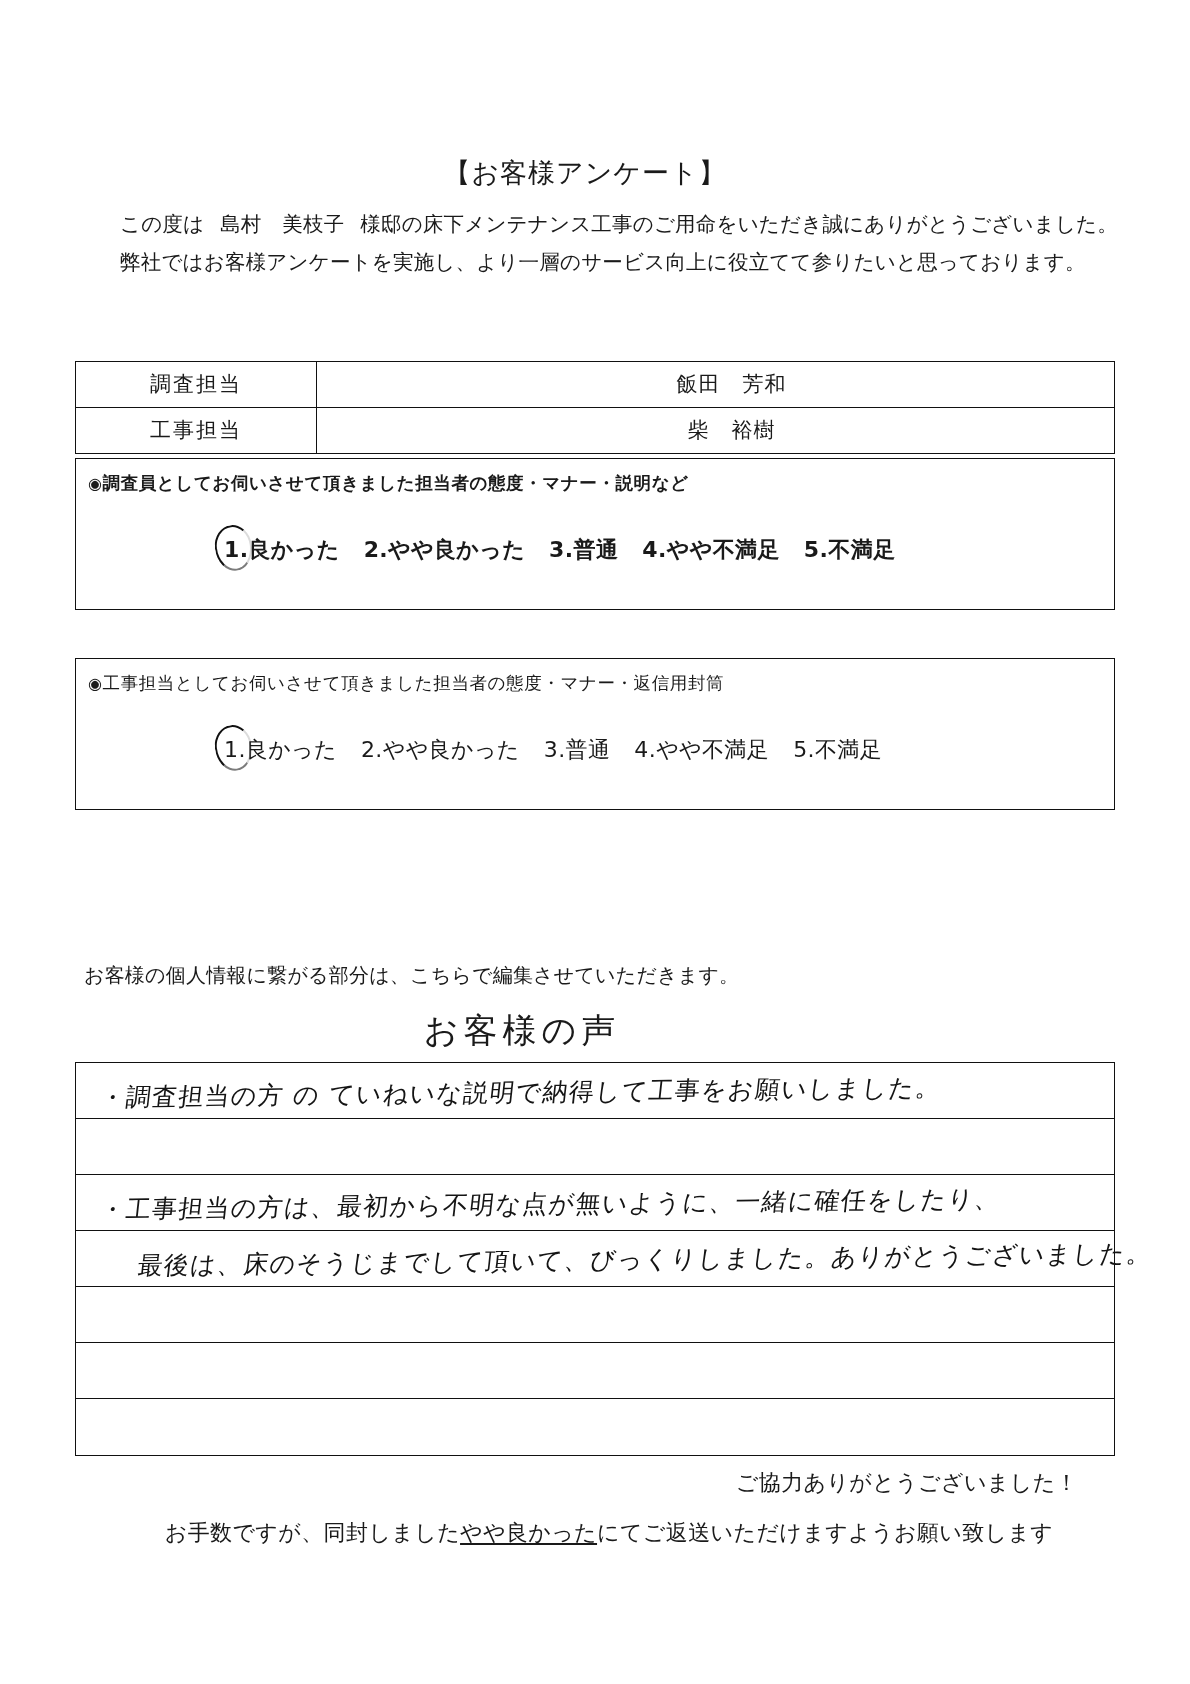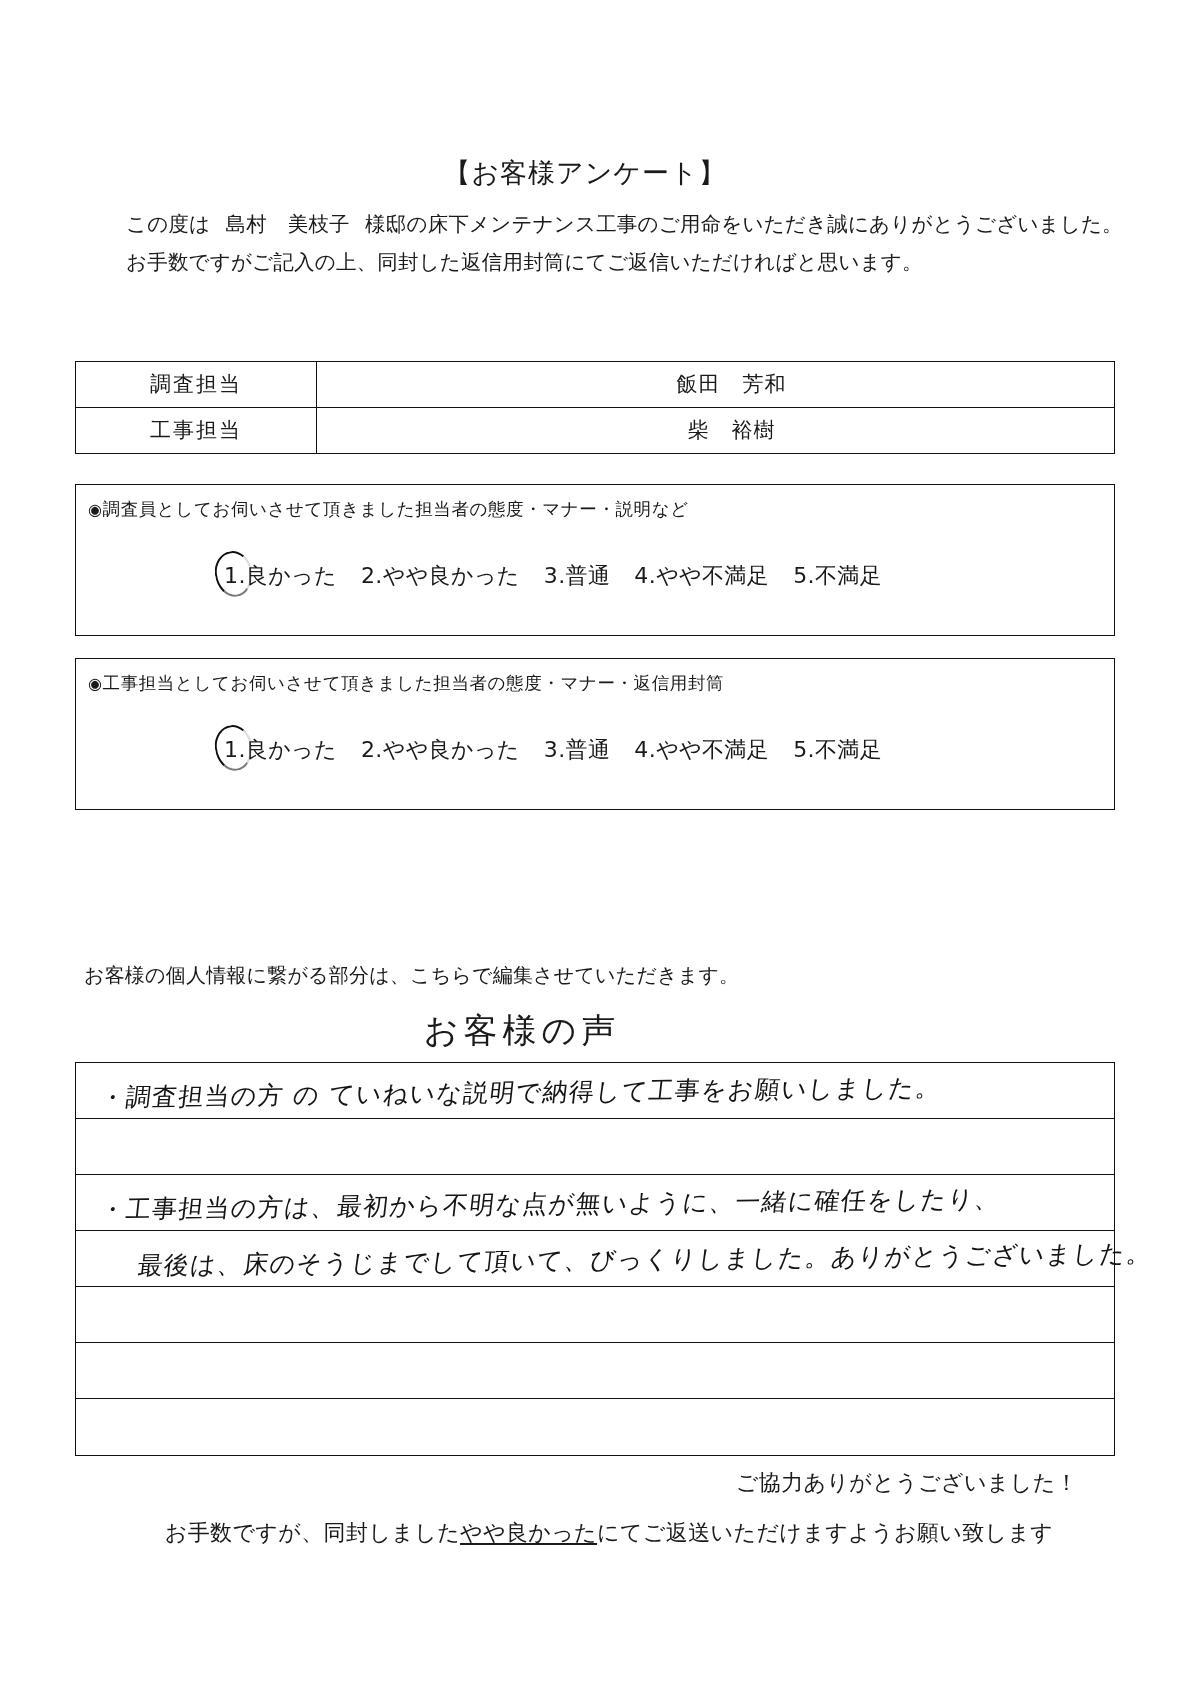--- a/index.html
+++ b/index.html
@@ -39,23 +39,22 @@
   
   .intro {
     position: absolute;
     left: 120px;
     width: 960px;
   }
   .intro-line {
     font-size: 20.5px;
     line-height: 38px;
     letter-spacing: 0.2px;
-    font-family: Liberation Serif, serif;
-    white-space: nowrap;
-    margin-left: 6px;
+    font-family: Liberation Sans, sans-serif;
+    white-space: nowrap;
   }
   .intro-line .blank-name {
     display: inline-block;
     padding: 0 10px;
   }
 
   
   .staff-table {
     position: absolute;
     left: 75px;
@@ -83,21 +82,21 @@
   }
 
   
   .qbox {
     position: absolute;
     left: 75px;
     width: 1040px;
     border: 1.6px solid #111;
     box-sizing: border-box;
   }
-  .qbox-1 { top: 484px; height: 152px; }
+  .qbox-1 { top: 458px; height: 152px; font-weight: bold; }
   .qbox-2 { top: 658px; height: 152px; }
 
   .q-header {
     position: absolute;
     top: 12px;
     left: 12px;
     font-size: 17.5px;
     letter-spacing: 0.6px;
     font-family: "DejaVu Sans", "Liberation Sans", sans-serif;
     white-space: nowrap;
@@ -243,21 +242,21 @@
 <div class="page">
 
   <div class="doc-title">【お客様アンケート】</div>
 
   <div class="intro" style="top:205px">
     <div class="intro-line">
       <span>この度は</span>
       <span class="blank-name">島村　美枝子</span>
       <span>様邸の床下メンテナンス工事のご用命をいただき誠にありがとうございました。</span>
     </div>
-    <div class="intro-line">お手数ですがご記入の上、同封した返信用封筒にてご返信いただければと思います。</div>
+    <div class="intro-line">弊社ではお客様アンケートを実施し、より一層のサービス向上に役立てて参りたいと思っております。</div>
   </div>
 
   <table class="staff-table">
     <tbody>
       <tr>
         <td class="label">調査担当</td>
         <td class="value">飯田　芳和</td>
       </tr>
       <tr>
         <td class="label">工事担当</td>

